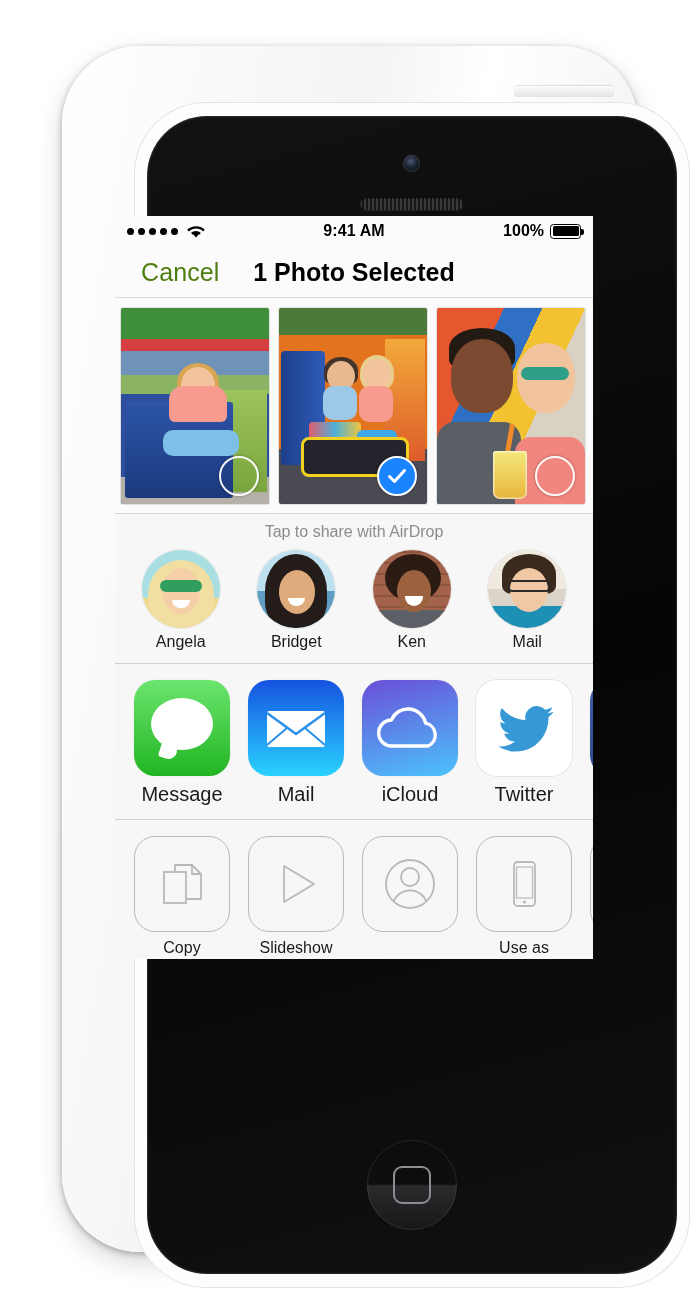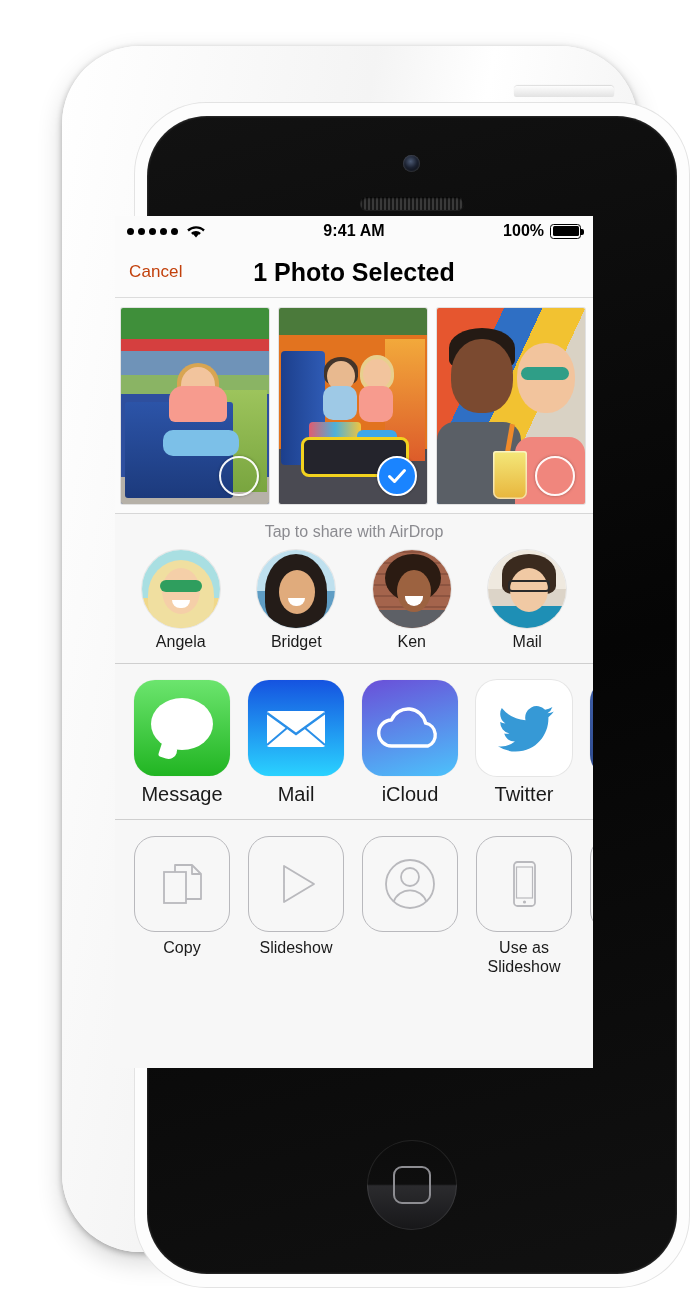--- a/index.html
+++ b/index.html
@@ -44,21 +44,21 @@
   
   #home-button{position:absolute;left:305px;top:1094px;width:90px;height:90px;
     border-radius:50%;
     background:linear-gradient(180deg,#0c0c0c 0%,#0e0e0e 49%,#2b2b2e 51%,#171719 100%);
     box-shadow:inset 0 0 0 1px rgba(255,255,255,.09);}
   #home-button-square{position:absolute;left:50%;top:50%;
     transform:translate(-50%,-50%);width:34px;height:34px;border-radius:9px;
     border:2.5px solid #8d8d92;}
 
   
-  #screen{position:absolute;left:115px;top:216px;width:478px;height:852px;
+  #screen{position:absolute;left:115px;top:216px;width:478px;height:743px;
     background:#f7f7f7;overflow:hidden;}
 
   
   #status-bar{height:30px;display:flex;align-items:center;padding:0 12px;
     background:#fbfbfb;font-size:15px;font-weight:bold;color:#000;position:relative;}
   #signal-dots{display:flex;gap:4px;align-items:center;}
   .signal-dot{width:7px;height:7px;border-radius:50%;background:#000;}
   #wifi-icon{margin-left:8px;display:block;}
   #status-time{position:absolute;left:0;right:0;text-align:center;
     font-size:16px;font-weight:bold;letter-spacing:.1px;pointer-events:none;}
@@ -68,23 +68,23 @@
     border-radius:3.5px;box-sizing:border-box;}
   #battery-fill{position:absolute;left:1.5px;top:1.5px;bottom:1.5px;right:1.5px;
     background:#000;border-radius:1.5px;}
   #battery-tip{position:absolute;right:-4px;top:4px;width:2.6px;height:6px;
     background:#000;border-radius:0 2px 2px 0;}
 
   
   #nav-bar{height:52px;background:#fbfbfb;display:flex;align-items:center;
     position:relative;padding:0 14px;
     box-shadow:inset 0 -1px 0 rgba(0,0,0,.12);}
-  #cancel-button{color:#c2410c;font-size:17px;letter-spacing:.1px;
+  #cancel-button{color:#4d7c0f;font-size:25px;letter-spacing:.1px;
     background:none;border:none;padding:0;cursor:pointer;z-index:2;
-    font-family:inherit;}
+    font-family:inherit;margin-left:12px;}
   #nav-title{position:absolute;left:0;right:0;text-align:center;
     font-size:25px;font-weight:bold;color:#000;pointer-events:none;}
 
   
   #photo-strip{height:216px;background:#fbfbfb;display:flex;align-items:center;
     gap:10px;padding:0 6px;overflow:hidden;
     box-shadow:inset 0 -1px 0 rgba(0,0,0,.14);}
   .photo-thumb{position:relative;width:148px;height:196px;flex:none;
     border-radius:2px;overflow:hidden;box-shadow:0 0 0 1px rgba(0,0,0,.10);
     cursor:pointer;}

